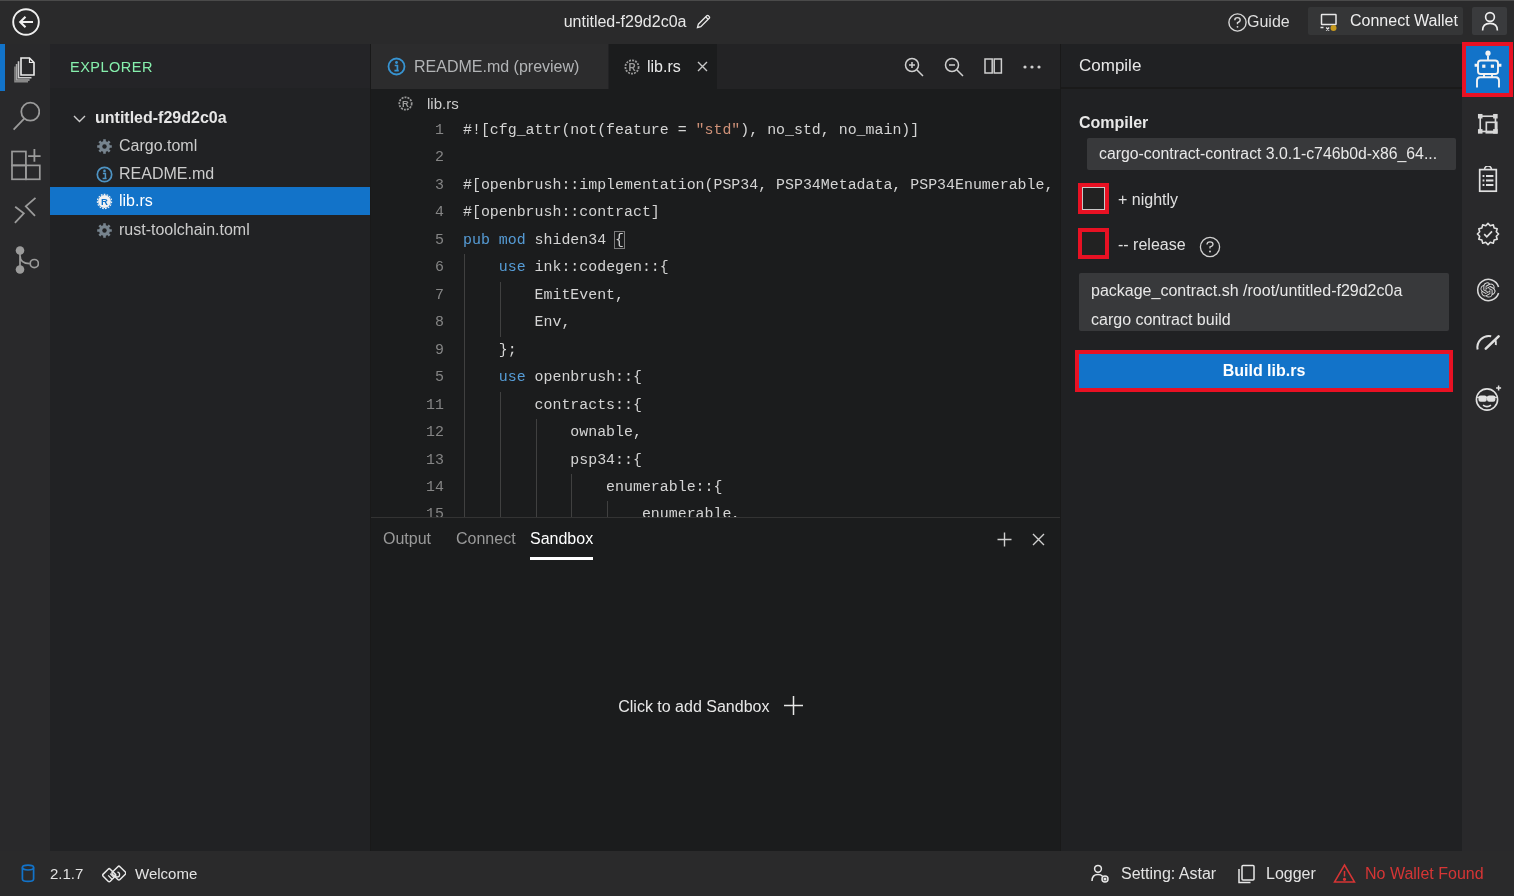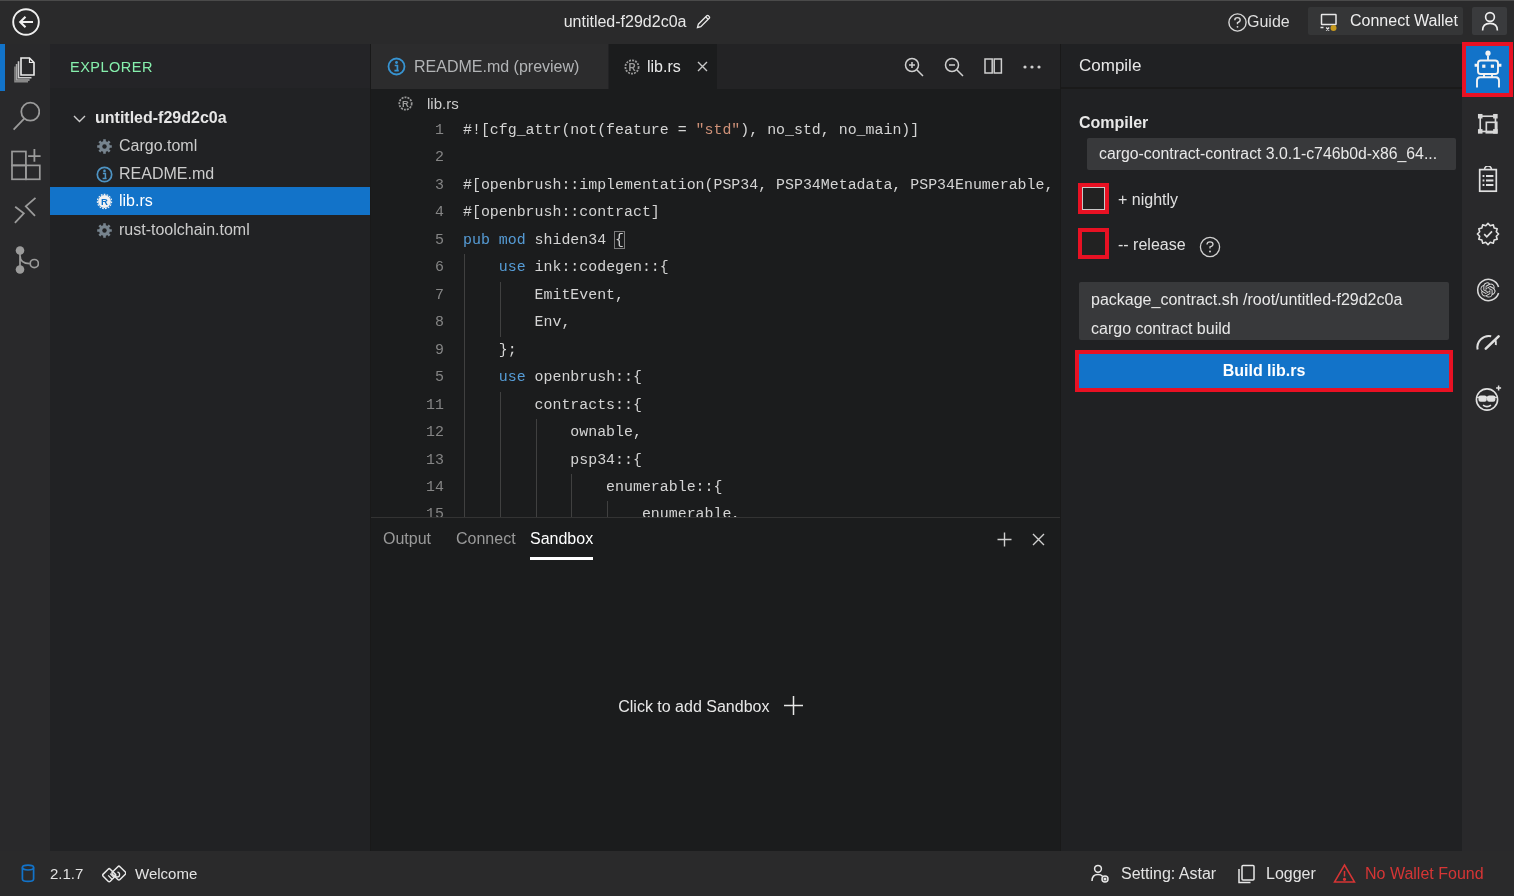--- a/index.html
+++ b/index.html
@@ -59,21 +59,21 @@
   #rpanel { position:absolute; left:1060px; top:44px; width:402px; height:807px; background:#202123; border-left:1px solid #191919; }
   #rphead { position:absolute; left:0; top:0; width:402px; height:45px; border-bottom:2px solid #1a1a1a; }
   #rphead span { position:absolute; left:18px; top:12px; color:#e8e8e8; font-size:17px; }
   #rpcompiler { position:absolute; left:18px; top:70px; color:#e8e8e8; font-size:16px; font-weight:bold; }
   #rpselect { position:absolute; left:18px; top:94px; width:369px; height:32px; background:#38393b; border-radius:2px;
     color:#e8e8e8; font-size:15.8px; line-height:32px; padding-left:12px; white-space:nowrap; overflow:hidden;margin-left:8px; }
   .rchk { position:absolute; left:17px; width:31px; height:31px; border:4px solid #e81123; background:#222; }
   .rchk .inner { position:absolute; left:0px; top:0px; width:23px; height:23px; border:1px solid #c8c8c8; }
   #chklab1 { position:absolute; left:57px; top:147px; color:#e0e0e0; font-size:16px; }
   #chklab2 { position:absolute; left:57px; top:192px; color:#e0e0e0; font-size:16px; display:flex; align-items:flex-start; gap:13px; }
-  #rpcmd { position:absolute; left:18px; top:238px; width:370px; height:58px; background:#38393b; border-radius:2px;
+  #rpcmd { position:absolute; left:18px; top:229px; width:370px; height:58px; background:#38393b; border-radius:2px;
     color:#e8e8e8; font-size:16px; padding:6px 0 0 12px; }
   #rpcmd div { height:29px; line-height:24px; }
   #buildbtn { position:absolute; left:14px; top:306px; width:378px; height:42px; border:4px solid #e81123;
     background:#1273c9; color:#fff; font-size:16px; font-weight:bold; display:flex; align-items:center; justify-content:center; }
 
   
   #actright { position:absolute; left:1462px; top:44px; width:52px; height:807px; background:#29292b; }
   #robotbox { position:absolute; left:0px; top:-2px; width:51px; height:55px; background:#1273c9; border:4px solid #e81123; }
   #actright .ico { position:absolute; left:1px; width:50px; display:flex; justify-content:center; }
 

